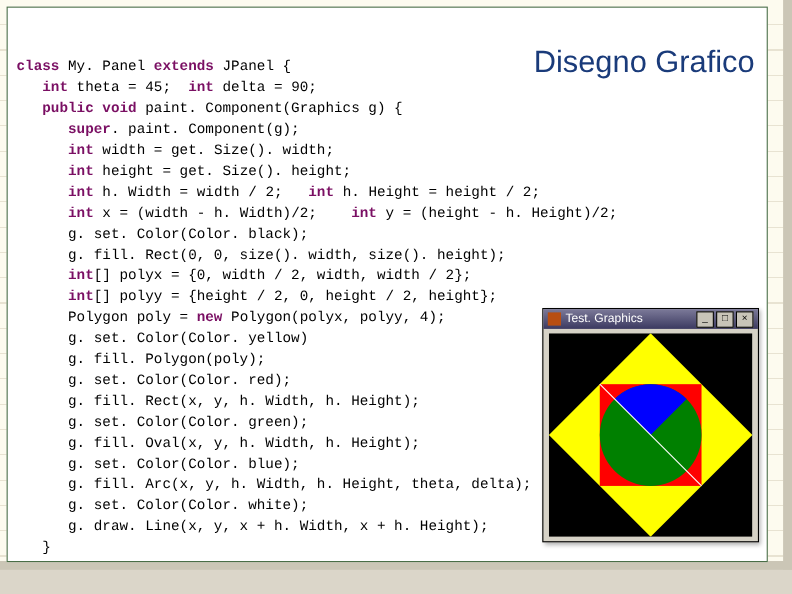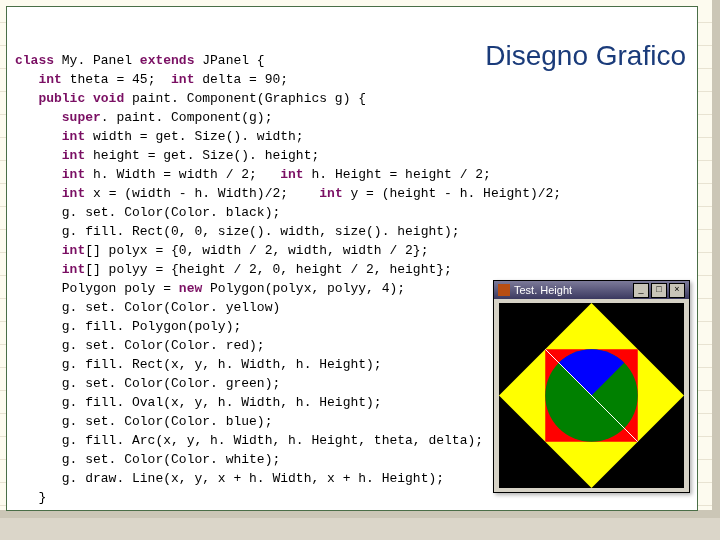--- a/index.html
+++ b/index.html
@@ -32,21 +32,21 @@
   <div class="code-box">
     <div id="code-target"><div><span class="kw">class </span><span>My. Panel </span><span class="kw">extends </span><span>JPanel {</span></div><div><span>   </span><span class="kw">int </span><span>theta = 45;  </span><span class="kw">int </span><span>delta = 90;</span></div><div><span>   </span><span class="kw">public void </span><span>paint. Component(Graphics g) {</span></div><div><span>      </span><span class="kw">super</span><span>. paint. Component(g);</span></div><div><span>      </span><span class="kw">int </span><span>width = get. Size(). width;</span></div><div><span>      </span><span class="kw">int </span><span>height = get. Size(). height;</span></div><div><span>      </span><span class="kw">int </span><span>h. Width = width / 2;   </span><span class="kw">int </span><span>h. Height = height / 2;</span></div><div><span>      </span><span class="kw">int </span><span>x = (width - h. Width)/2;    </span><span class="kw">int </span><span>y = (height - h. Height)/2;</span></div><div><span>      g. set. Color(Color. black);</span></div><div><span>      g. fill. Rect(0, 0, size(). width, size(). height);</span></div><div><span>      </span><span class="kw">int</span><span>[] polyx = {0, width / 2, width, width / 2};</span></div><div><span>      </span><span class="kw">int</span><span>[] polyy = {height / 2, 0, height / 2, height};</span></div><div><span>      Polygon poly = </span><span class="kw">new </span><span>Polygon(polyx, polyy, 4);</span></div><div><span>      g. set. Color(Color. yellow)</span></div><div><span>      g. fill. Polygon(poly);</span></div><div><span>      g. set. Color(Color. red);</span></div><div><span>      g. fill. Rect(x, y, h. Width, h. Height);</span></div><div><span>      g. set. Color(Color. green);</span></div><div><span>      g. fill. Oval(x, y, h. Width, h. Height);</span></div><div><span>      g. set. Color(Color. blue);</span></div><div><span>      g. fill. Arc(x, y, h. Width, h. Height, theta, delta);</span></div><div><span>      g. set. Color(Color. white);</span></div><div><span>      g. draw. Line(x, y, x + h. Width, x + h. Height);</span></div><div><span>   }</span></div><div><span>}</span></div></div>
   </div>
 
   <div class="title">Disegno Grafico</div>
 
   <div class="win">
     <div class="win-bar">
       <span class="win-bar-left">
         <span class="win-ico"></span>
-        <span>Test. Height</span>
+        <span>Test. Graphics</span>
       </span>
       <span class="win-btns">
         <span class="win-btn">_</span>
         <span class="win-btn">□</span>
         <span class="win-btn">×</span>
       </span>
     </div>
     <div class="win-body">
       <svg id="chart-svg" width="185" height="185">
           <rect x="0" y="0" width="185" height="185" fill="black"></rect>

